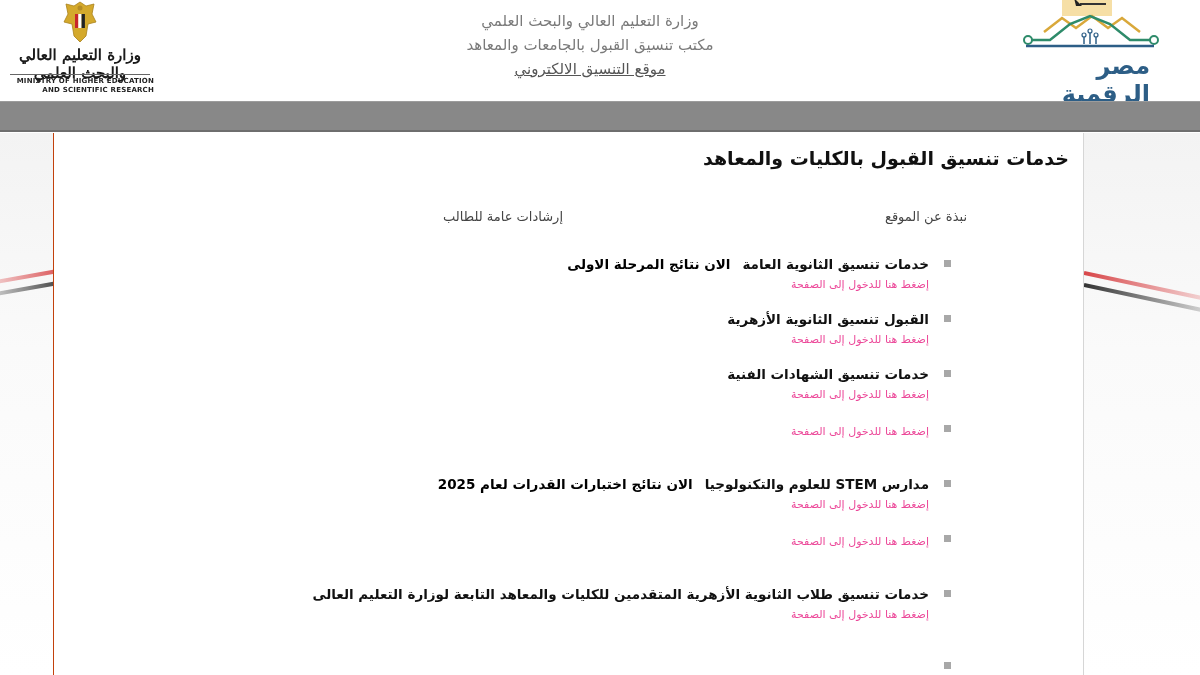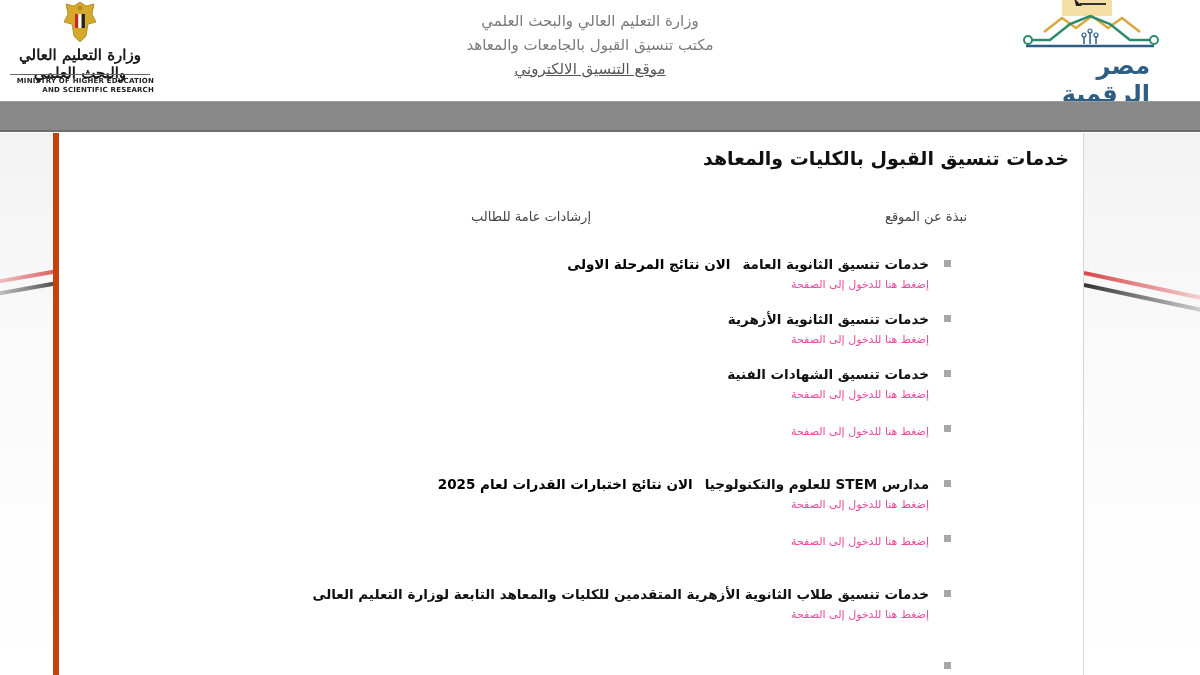--- a/index.html
+++ b/index.html
@@ -29,29 +29,29 @@
     border-top: 1px solid #9c9c9c; border-bottom: 2px solid #6e6e6e; }
 
   
   .bg-left, .bg-right { position: absolute; top: 133px; height: 542px; background: linear-gradient(180deg,#f3f3f3 0%,#fafafa 40%,#ffffff 100%); overflow: hidden; }
   .bg-left { left: 0; width: 53px; }
   .bg-right { left: 1084px; width: 116px; }
   .stripe { position: absolute; height: 4px; transform-origin: left center; }
 
   
   .panel { position: absolute; left: 53px; top: 133px; width: 1031px; height: 542px; background: #ffffff;
-    border-left: 6px solid #c2410c; border-right: 1px solid #d6d6d6; direction: rtl; }
+    border-left: 1px solid #c2410c; border-right: 1px solid #d6d6d6; direction: rtl; }
 
   .page-title { position: absolute; right: 14px; top: 14px; font-family: "DejaVu Sans", sans-serif;
     font-size: 19px; font-weight: bold; color: #111; white-space: nowrap; }
 
   .top-links { position: absolute; right: 0; top: 76px; width: 100%; height: 20px; }
   .top-link { position: absolute; top: 0; font-size: 13px; color: #444; white-space: nowrap; text-decoration: none; }
   .top-link.about { right: 116px; }
-  .top-link.guide { right: 492px; }
+  .top-link.guide { right: 520px; }
 
   .services { position: absolute; right: 130px; top: 122px; list-style: none; }
   .service { position: relative; padding-right: 24px; height: 55px; }
   .bullet { position: absolute; right: 2px; top: 5px; width: 7px; height: 7px; background: #a8a8a8; }
   .service-line { font-size: 13.5px; font-weight: bold; color: #111; white-space: nowrap; line-height: 18px; }
   .service-title { color: #111; }
   .service-highlight { color: #000000; margin-right: 12px; }
   .service-sub { font-size: 11px; color: #ec4899; white-space: nowrap; line-height: 20px; display: inline-block; text-decoration: none; }
   .service-plain { font-size: 13.5px; color: #333; white-space: nowrap; line-height: 18px; }
 </style>
@@ -126,21 +126,21 @@
     <li class="service">
       <span class="bullet"></span>
       <div class="service-line">
         <span class="service-title">خدمات تنسيق الثانوية العامة</span><span class="service-highlight">الان نتائج المرحلة الاولى</span>
       </div>
       <a class="service-sub">إضغط هنا للدخول إلى الصفحة</a>
     </li>
     <li class="service">
       <span class="bullet"></span>
       <div class="service-line">
-        <span class="service-title">خدمات تنسيق الثانوية الأزهرية</span>
+        <span class="service-title">القبول تنسيق الثانوية الأزهرية</span>
       </div>
       <a class="service-sub">إضغط هنا للدخول إلى الصفحة</a>
     </li>
     <li class="service">
       <span class="bullet"></span>
       <div class="service-line">
         <span class="service-title">خدمات تنسيق الشهادات الفنية</span>
       </div>
       <a class="service-sub">إضغط هنا للدخول إلى الصفحة</a>
     </li>

